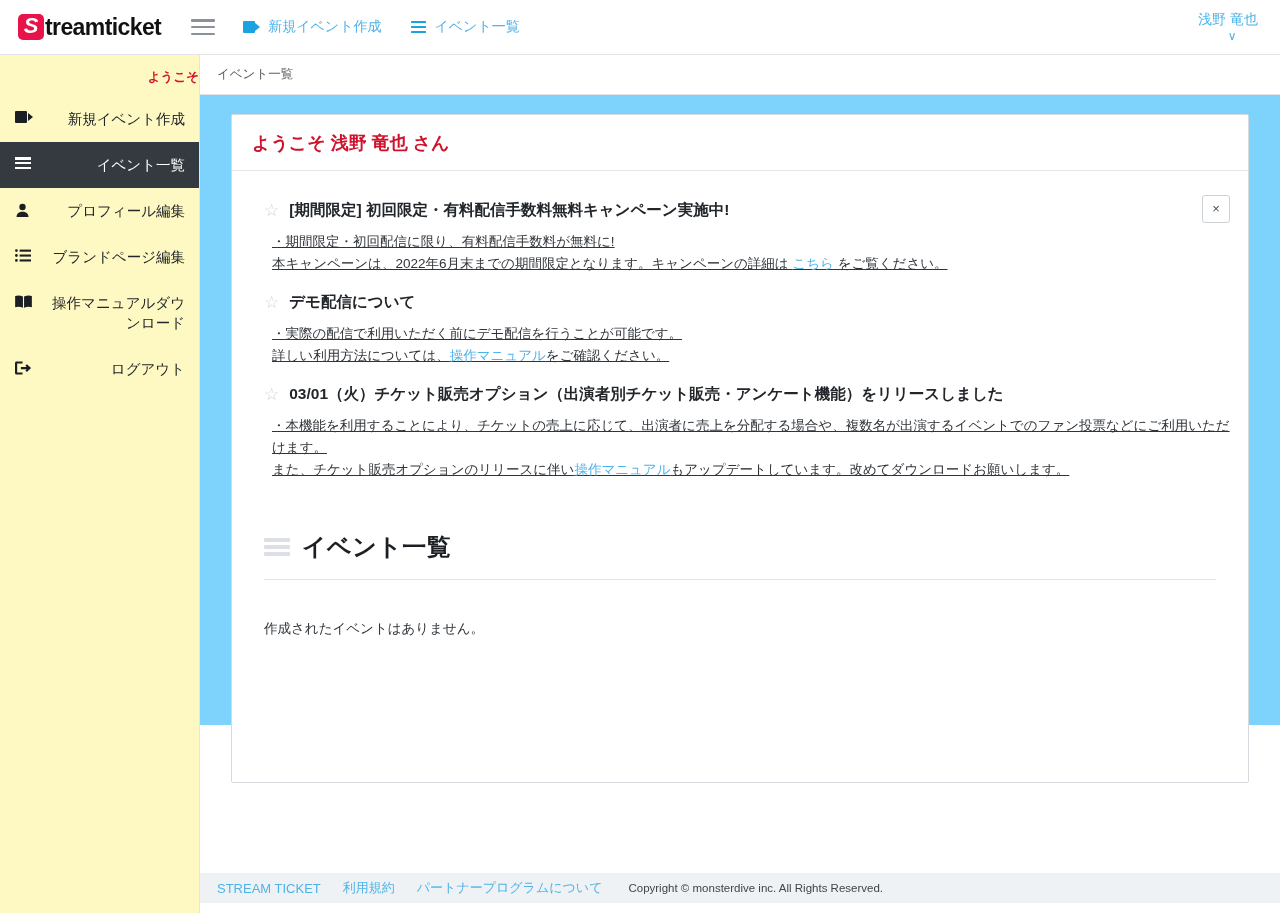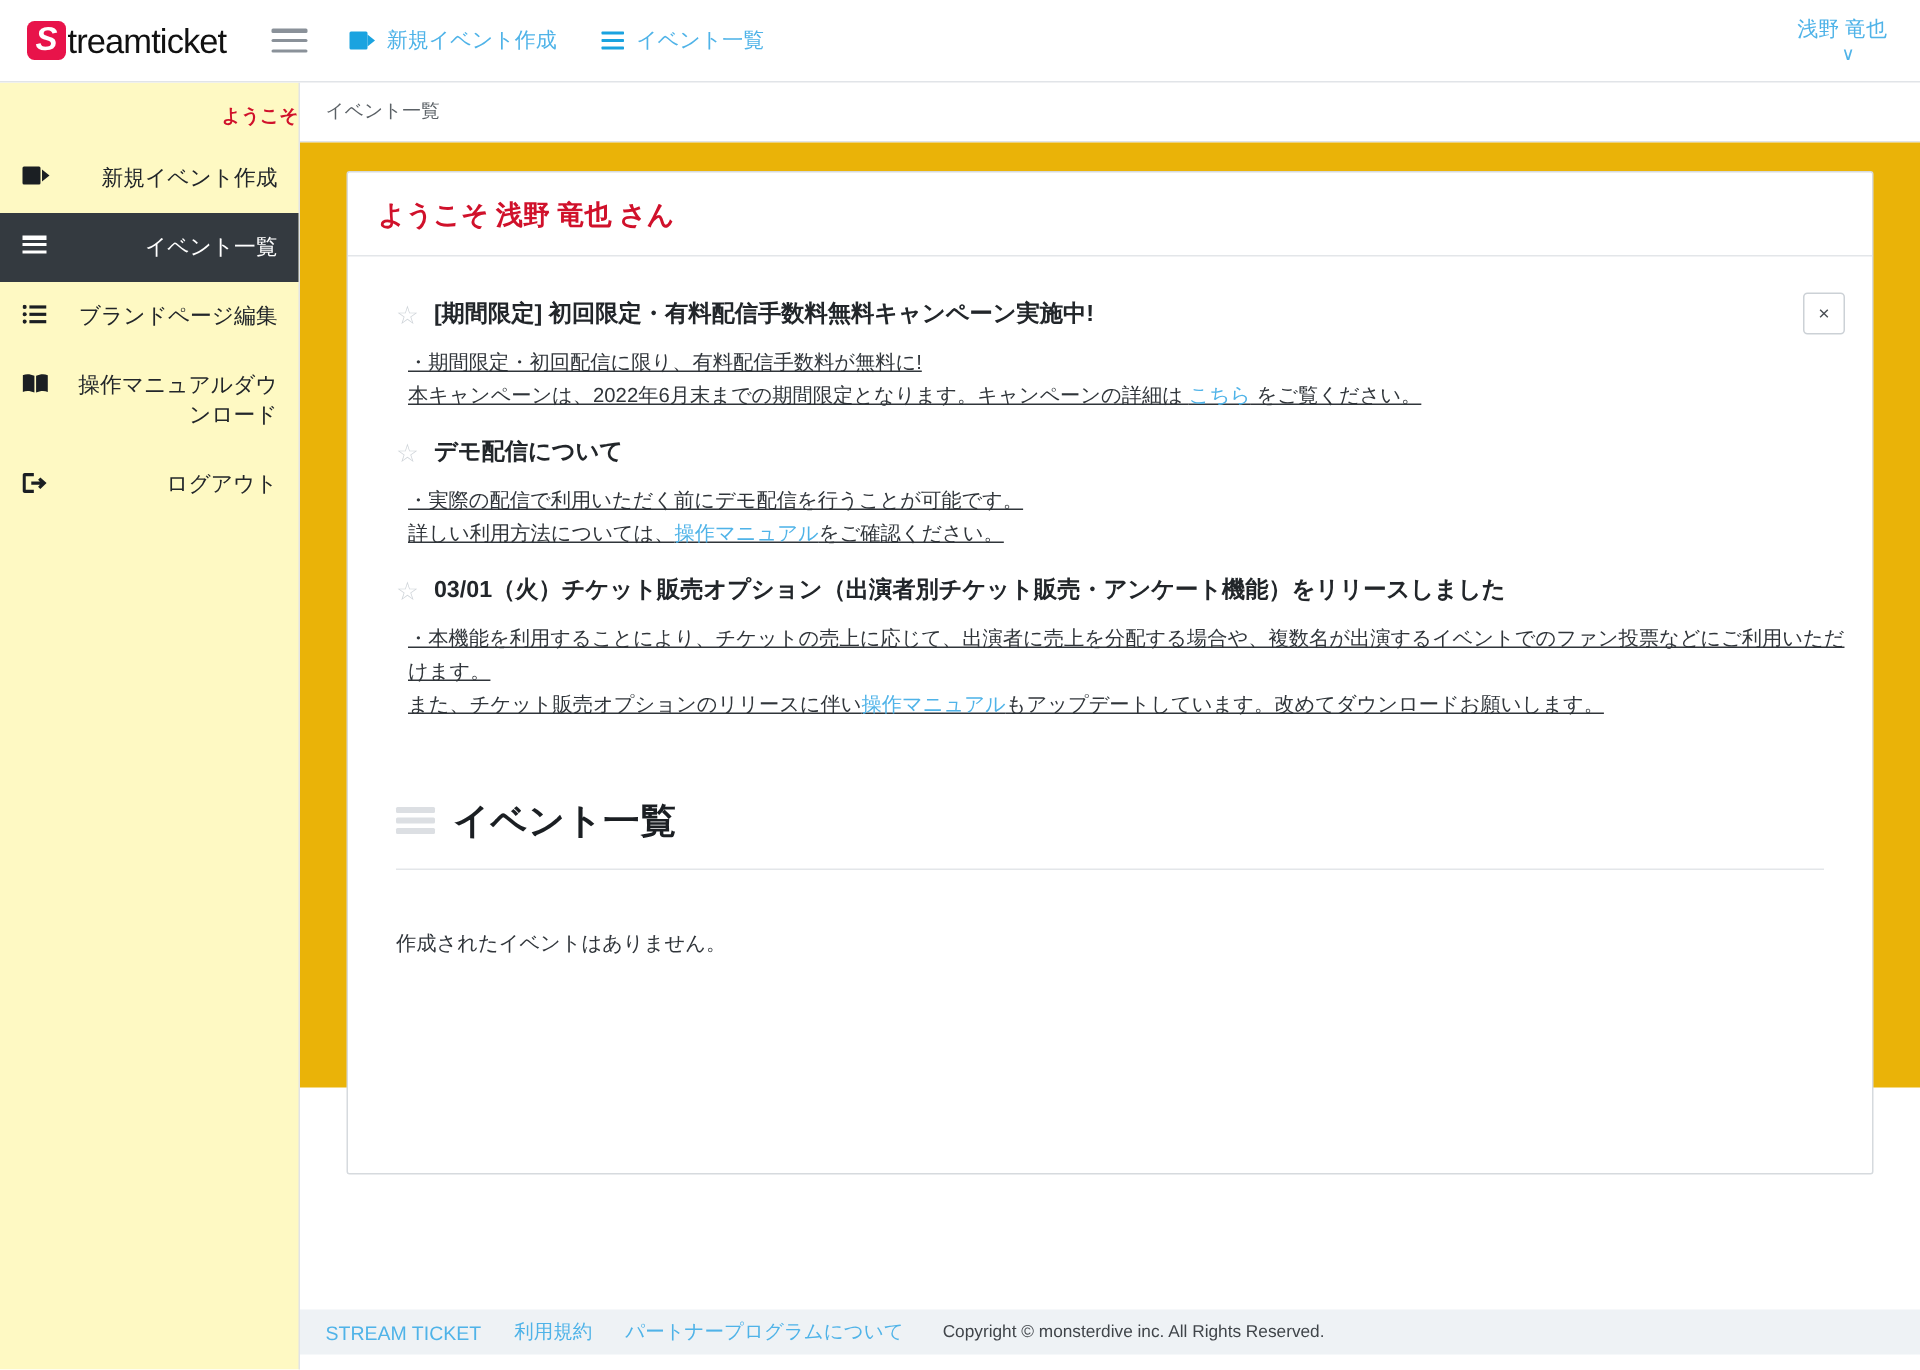--- a/index.html
+++ b/index.html
@@ -32,21 +32,21 @@
     border-radius: 5px;
     color: #ffffff;
     font-size: 22px; font-weight: bold;
     font-style: italic;
     line-height: 24px;
     text-align: center;
     font-family: "Liberation Sans", sans-serif;
     margin-right: 1px;
   }
   .logo-text {
-    font-size: 23px; font-weight: normal; color: #111111;
+    font-size: 23px; font-weight: bold; color: #111111;
     letter-spacing: -0.6px;
     line-height: 26px;
   }
   .hamburger {
     width: 24px; height: 20px;
     display: flex; flex-direction: column; justify-content: space-between;
     margin-left: 8px; margin-right: 28px;
     cursor: pointer;
     padding: 2px 0;
   }
@@ -120,21 +120,21 @@
     background: #ffffff;
   }
   .breadcrumb {
     height: 40px; display:flex; align-items:center;
     padding-left: 17px;
     font-size: 12.5px; color: #5b6166;
     border-bottom: 1px solid #e1e4e8;
     background:#ffffff;
   }
   .content-area {
-    background: #eab308;
+    background: #7dd3fc;
     height: 630px;
     padding: 19px 30px 0 31px;
     position: relative;
   }
   .card {
     background: #ffffff;
     border: 1px solid #d6dade;
     width: 1018px;
     height: 669px;
     border-radius: 2px;
@@ -275,20 +275,29 @@
     <span class="side-ico">
       <span class="dk">
           <i></i>
           <i></i>
           <i></i>
         </span>
     </span>
     <span class="side-label">イベント一覧</span>
   </div>
 
+  <div class="side-item">
+    <span class="side-ico">
+      <svg width="15" height="15" viewBox="0 0 16 16">
+        <circle cx="8" cy="4.2" r="3.4" fill="#1b1f23"></circle>
+        <path d="M1.6 15c0-3.6 2.9-5.6 6.4-5.6s6.4 2 6.4 5.6z" fill="#1b1f23"></path>
+      </svg>
+    </span>
+    <span class="side-label">プロフィール編集</span>
+  </div>
 
   <div class="side-item">
     <span class="side-ico">
       <svg width="16" height="13" viewBox="0 0 16 13">
         <circle cx="1.4" cy="1.6" r="1.4" fill="#1b1f23"></circle>
         <circle cx="1.4" cy="6.5" r="1.4" fill="#1b1f23"></circle>
         <circle cx="1.4" cy="11.4" r="1.4" fill="#1b1f23"></circle>
         <rect x="4.6" y="0.6" width="11.4" height="2.1" fill="#1b1f23"></rect>
         <rect x="4.6" y="5.5" width="11.4" height="2.1" fill="#1b1f23"></rect>
         <rect x="4.6" y="10.4" width="11.4" height="2.1" fill="#1b1f23"></rect>

